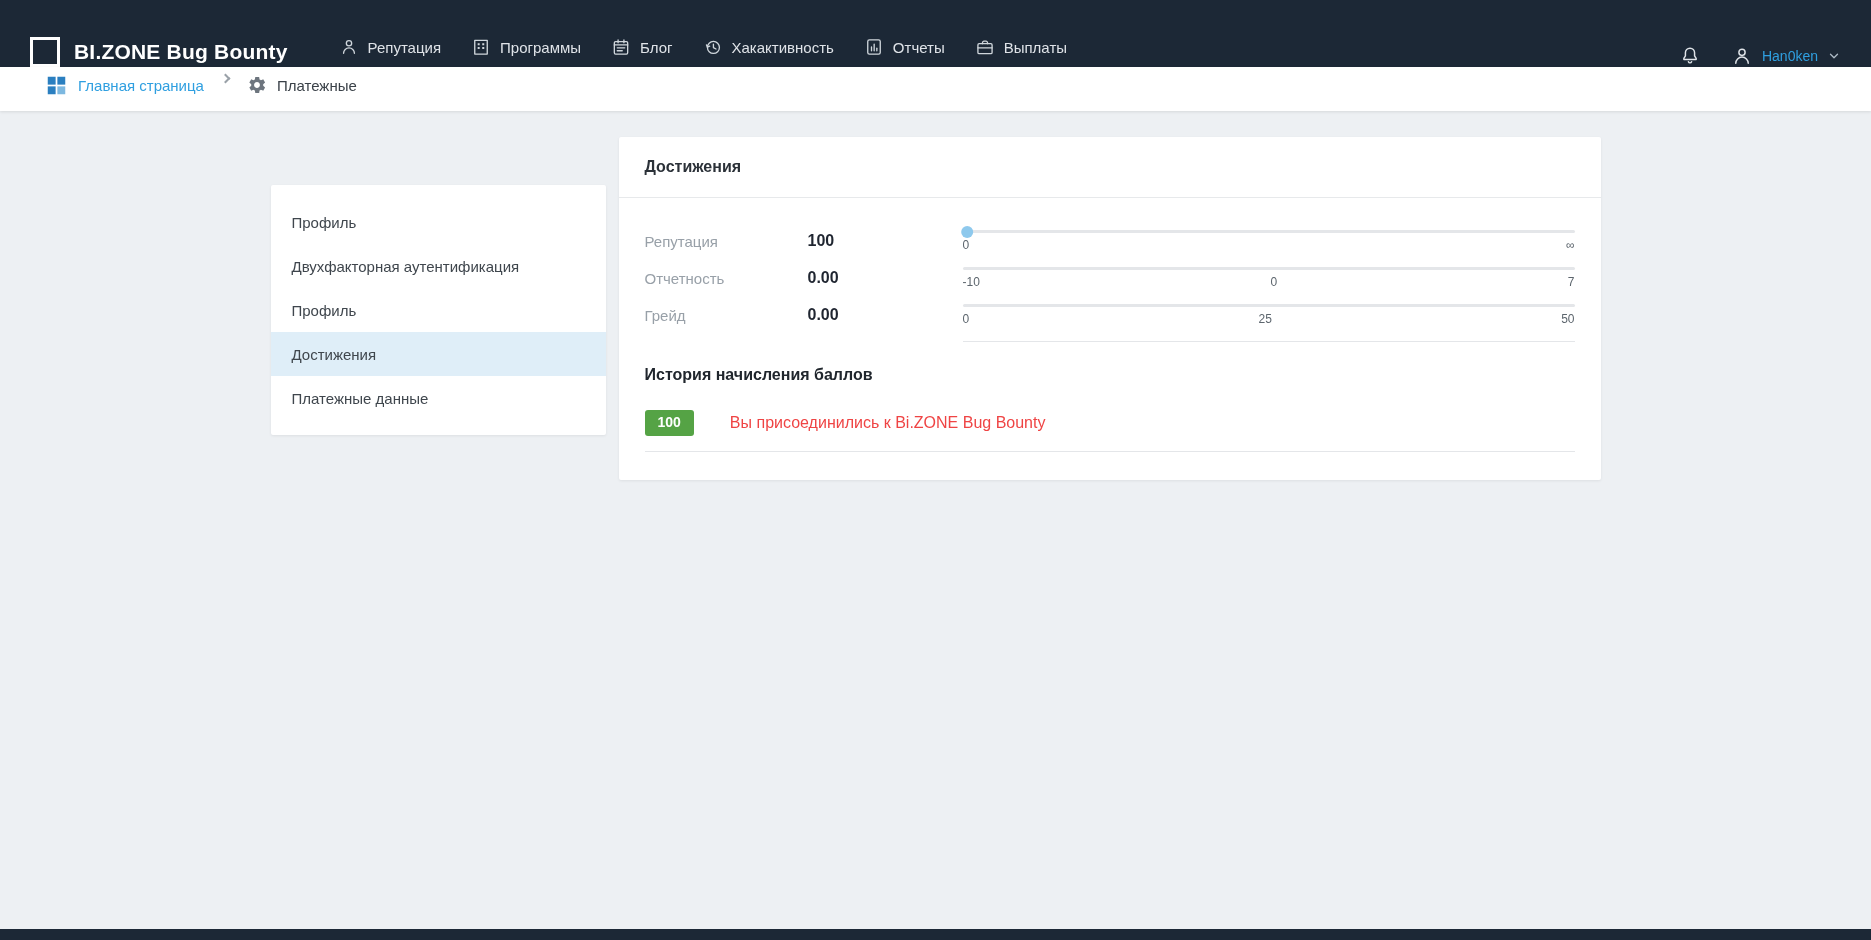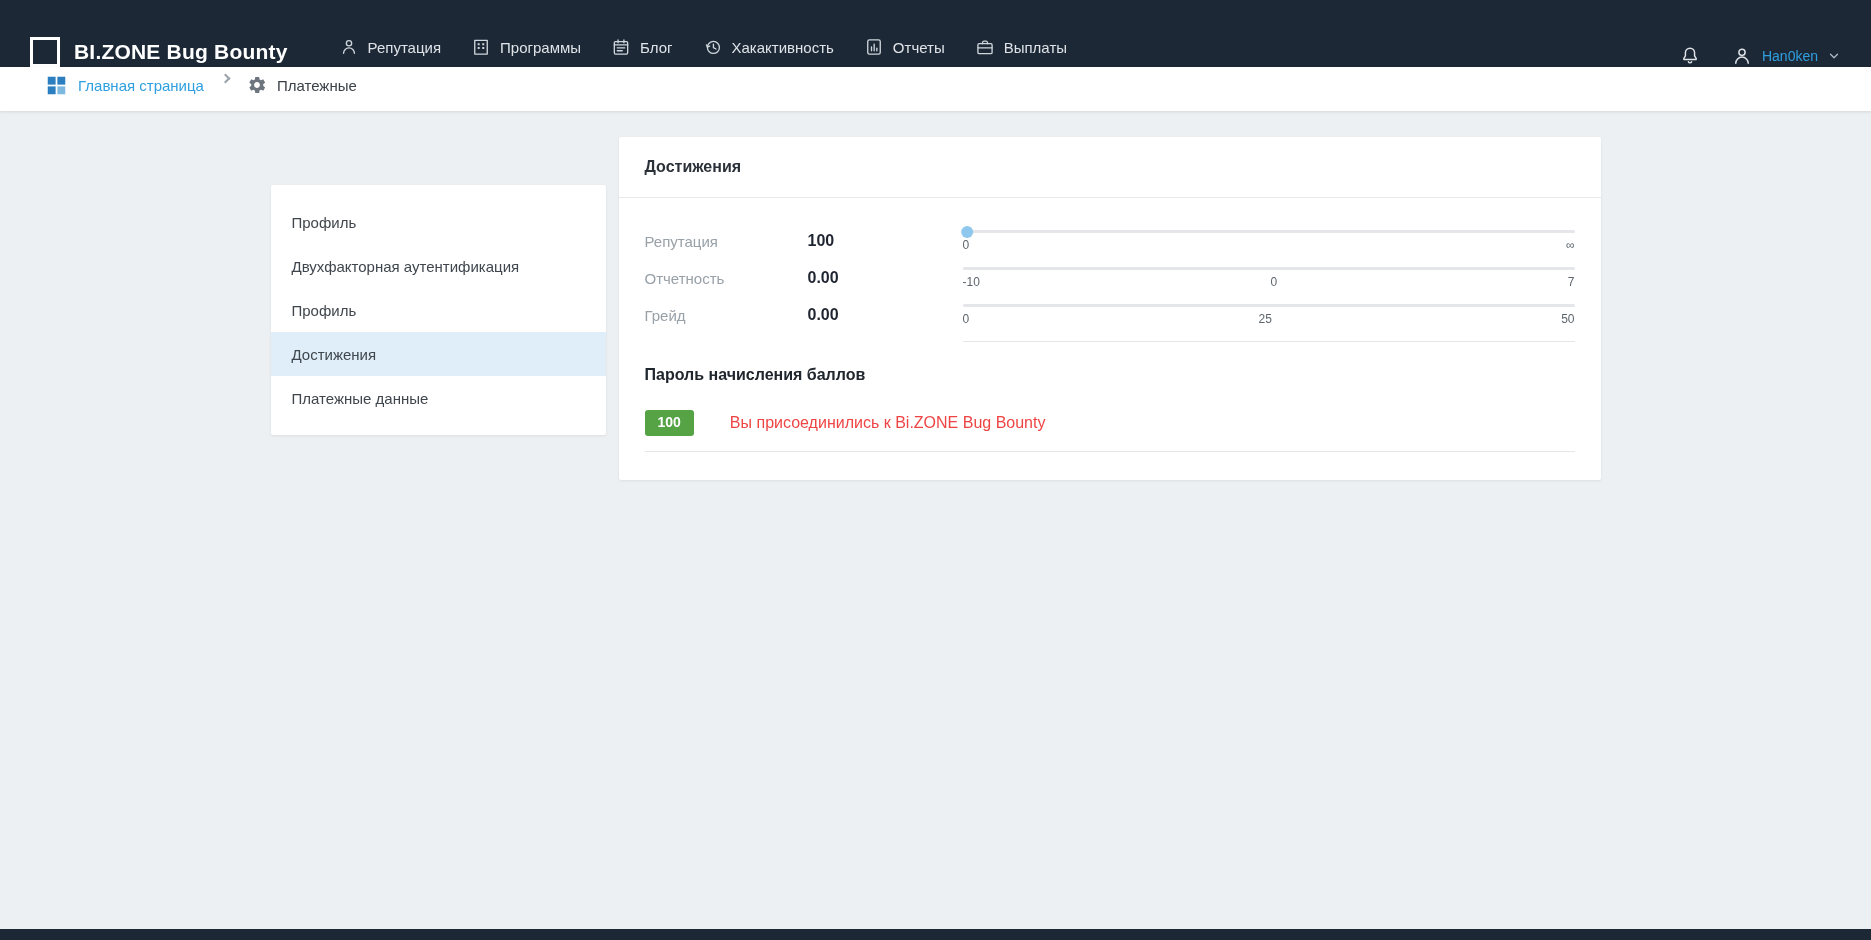--- a/index.html
+++ b/index.html
@@ -295,21 +295,21 @@
                 <span>25</span>
                 <span>50</span>
               </div>
             </div>
           </div>
 
           <div class="metrics-divider"></div>
         </div>
 
         <div class="history">
-          <div class="history-title">Пароль начисления баллов</div>
+          <div class="history-title">История начисления баллов</div>
           <div class="history-row">
             <span class="points-badge">100</span>
             <span class="history-text">Вы присоединились к Bi.ZONE Bug Bounty</span>
           </div>
         </div>
       </section>
 
     </div>
   </main>
 

